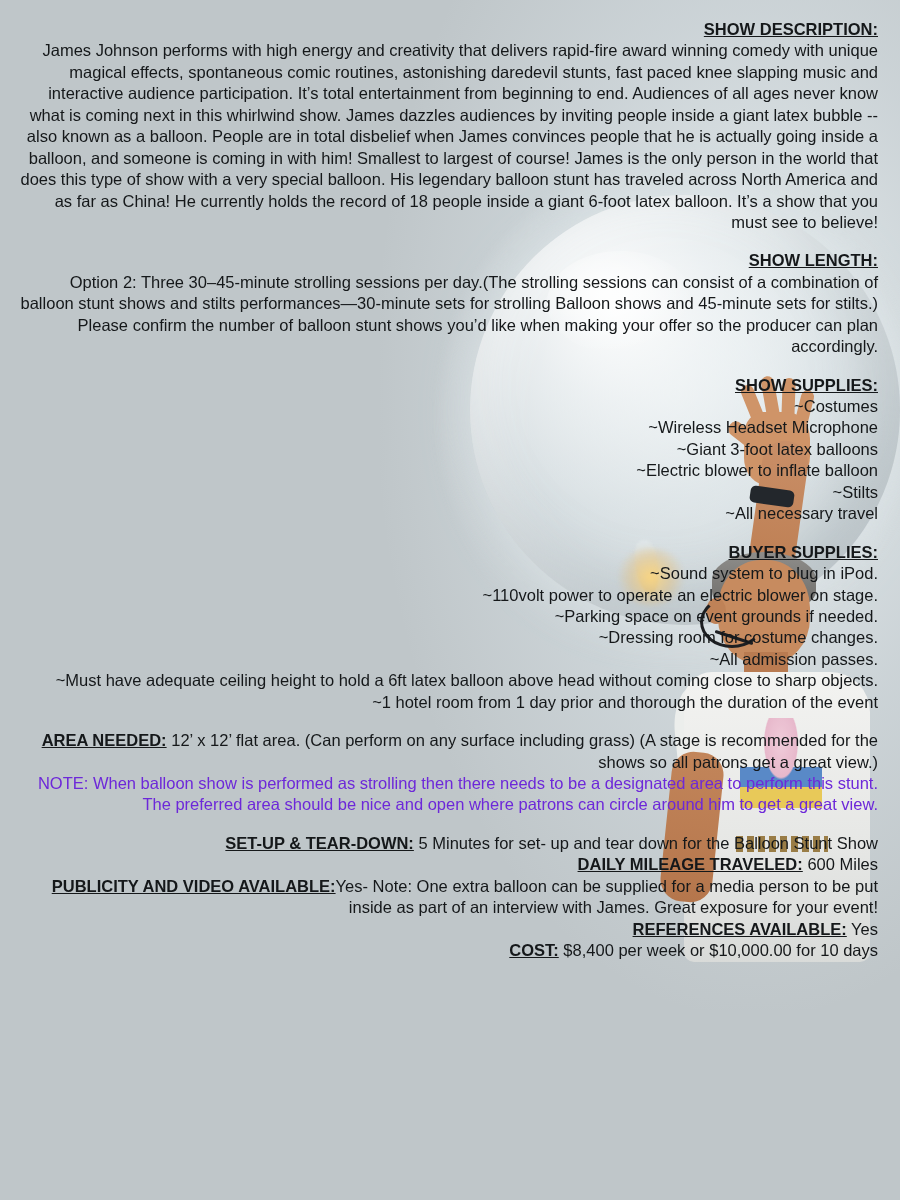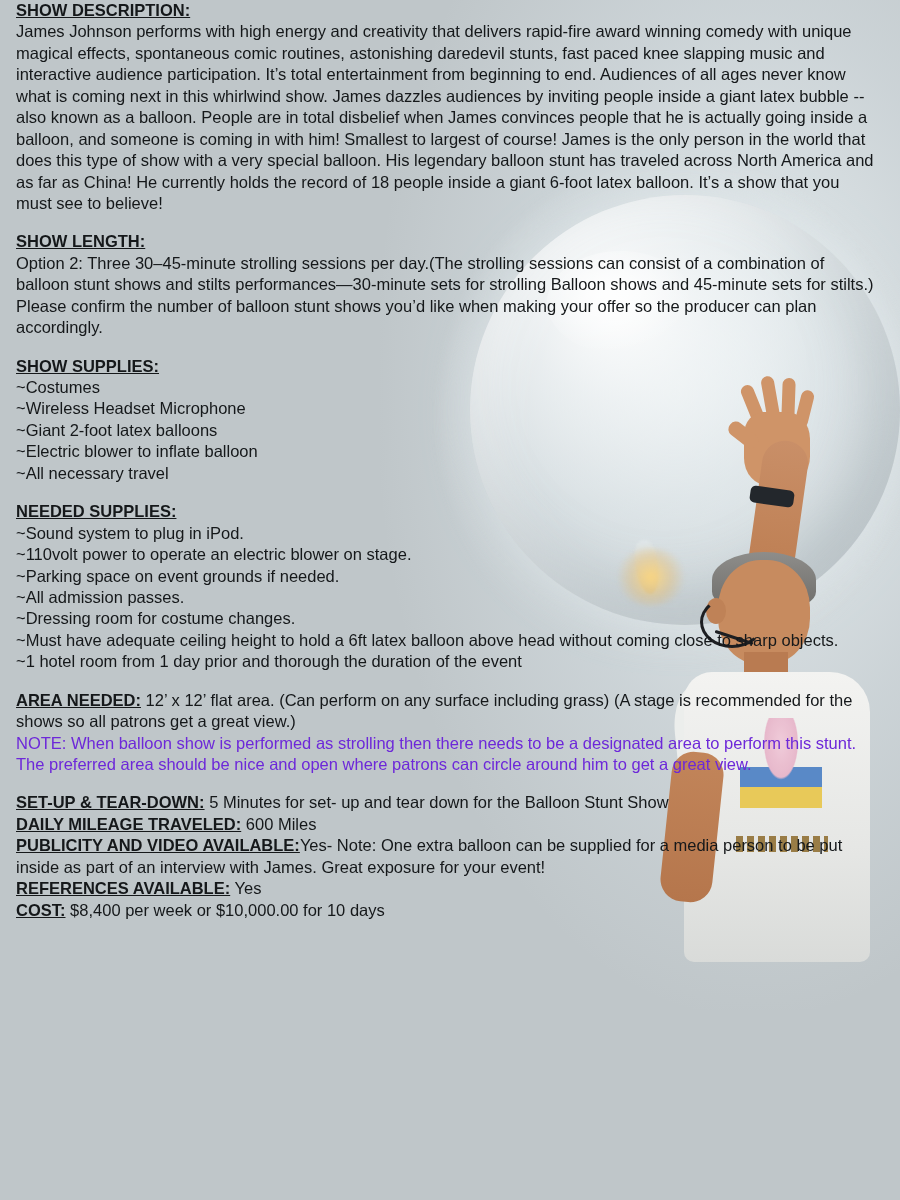--- a/index.html
+++ b/index.html
@@ -195,24 +195,25 @@
     left: 96px; top: 436px;
     width: 92px; height: 16px;
     background: repeating-linear-gradient(90deg, #8c6a2a 0 7px, rgba(255,255,255,0) 7px 11px);
     opacity: 0.85;
   }
 
   
   .doc {
     position: relative;
     z-index: 2;
-    padding: 0 22px 0 16px;
+    padding: 19px 22px 0 16px;
     font-size: 16.5px;
     line-height: 1.30;
     color: #15181a;
+    text-align: right;
   }
   .heading {
     font-weight: bold;
     text-decoration: underline;
   }
   .block { margin: 0 0 0 0; }
   .spacer { height: 17px; }
   .para { margin: 0; }
   .inline-head {
     font-weight: bold;
@@ -268,34 +269,35 @@
     <p class="para w-full">Option 2: Three 30–45-minute strolling sessions per day.(The strolling sessions can consist of a combination of balloon stunt shows and stilts performances—30-minute sets for strolling Balloon shows and 45-minute sets for stilts.)</p>
     <p class="para w-full">Please confirm the number of balloon stunt shows you’d like when making your offer so the producer can plan accordingly.</p>
   </div>
 
   <div class="spacer"></div>
 
   <div class="block">
     <div class="heading">SHOW SUPPLIES:</div>
     <p class="para">~Costumes</p>
     <p class="para">~Wireless Headset Microphone</p>
-    <p class="para">~Giant 2-foot latex balloons</p>
+    <p class="para">~Giant 3-foot latex balloons</p>
     <p class="para">~Electric blower to inflate balloon</p>
+    <p class="para">~Stilts</p>
     <p class="para">~All necessary travel</p>
   </div>
 
   <div class="spacer"></div>
 
   <div class="block">
-    <div class="heading">NEEDED SUPPLIES:</div>
+    <div class="heading">BUYER SUPPLIES:</div>
     <p class="para">~Sound system to plug in iPod.</p>
     <p class="para">~110volt power to operate an electric blower on stage.</p>
     <p class="para">~Parking space on event grounds if needed.</p>
+    <p class="para">~Dressing room for costume changes.</p>
     <p class="para">~All admission passes.</p>
-    <p class="para">~Dressing room for costume changes.</p>
     <p class="para w-full">~Must have adequate ceiling height to hold a 6ft latex balloon above head without coming close to sharp objects.</p>
     <p class="para w-full">~1 hotel room from 1 day prior and thorough the duration of the event</p>
   </div>
 
   <div class="spacer"></div>
 
   <div class="block">
     <p class="para w-full"><span class="inline-head">AREA NEEDED:</span> <span>12’ x 12’ flat area. (Can perform on any surface including grass) (A stage is recommended for the shows so all patrons get a great view.)</span></p>
     <p class="para w-full note-line">NOTE:  When balloon show is performed as strolling then there needs to be a designated area to perform this stunt. The preferred area should be nice and open where patrons can circle around him to get a great view.</p>
   </div>

